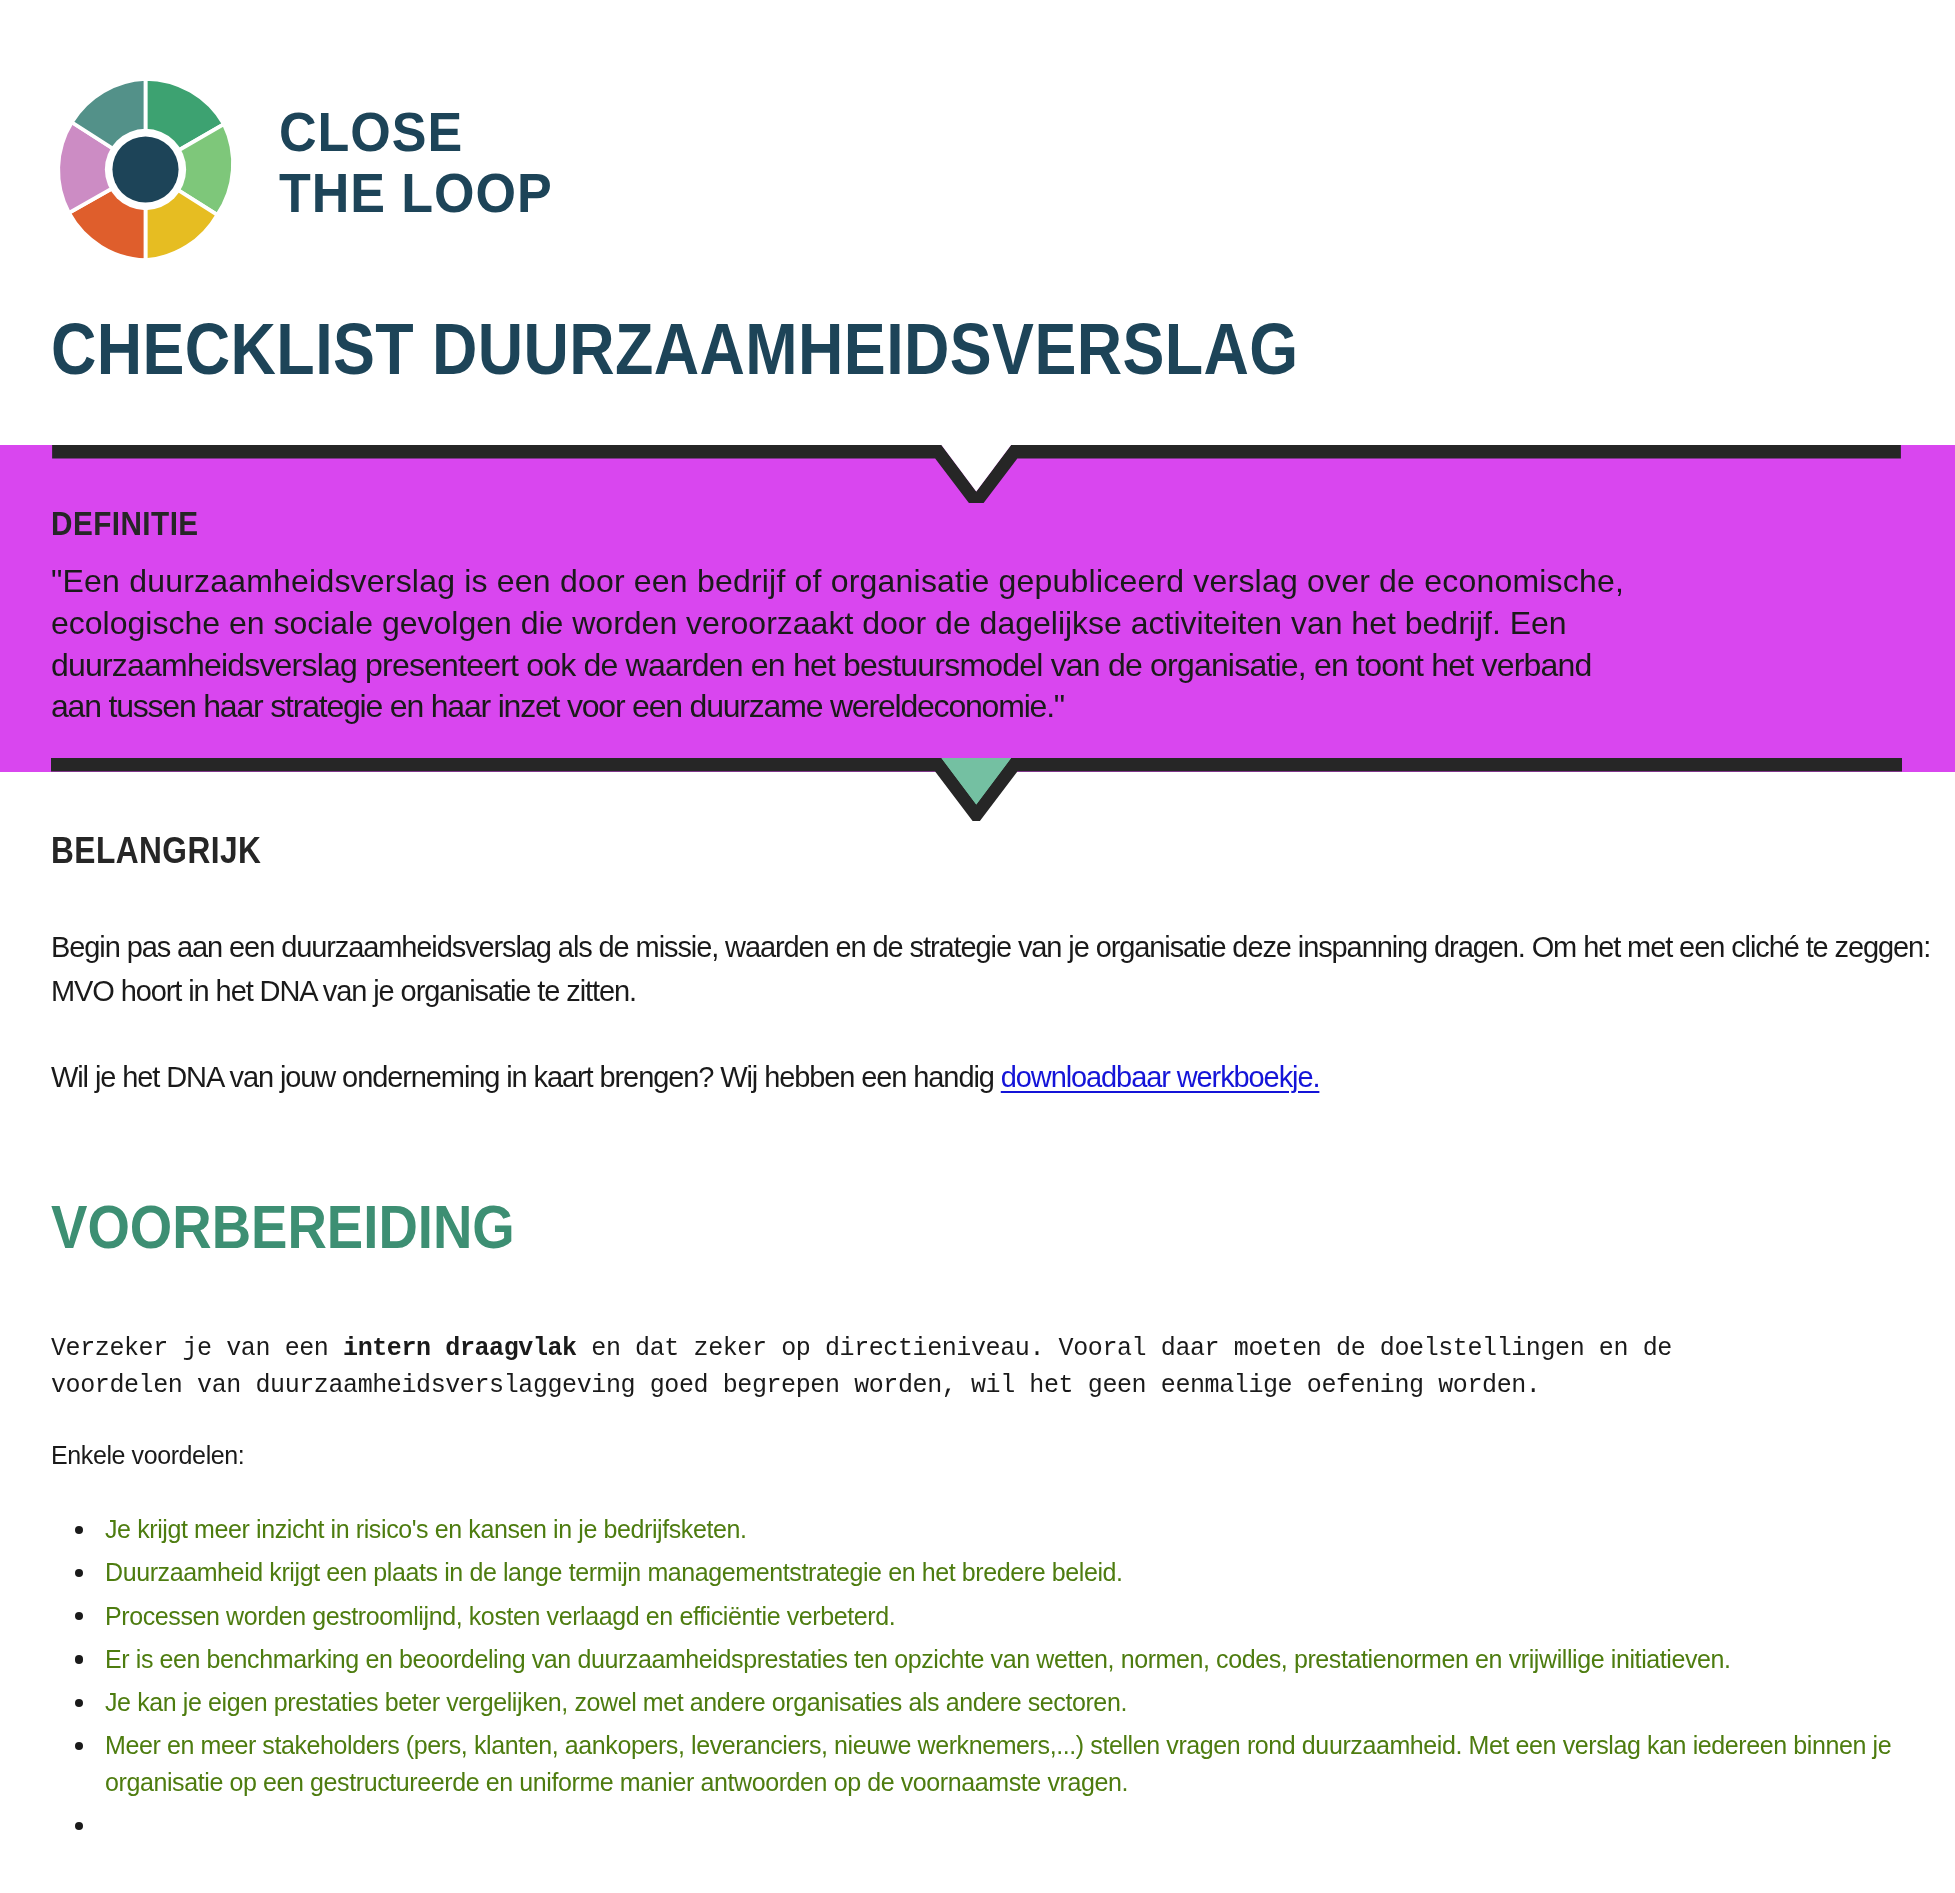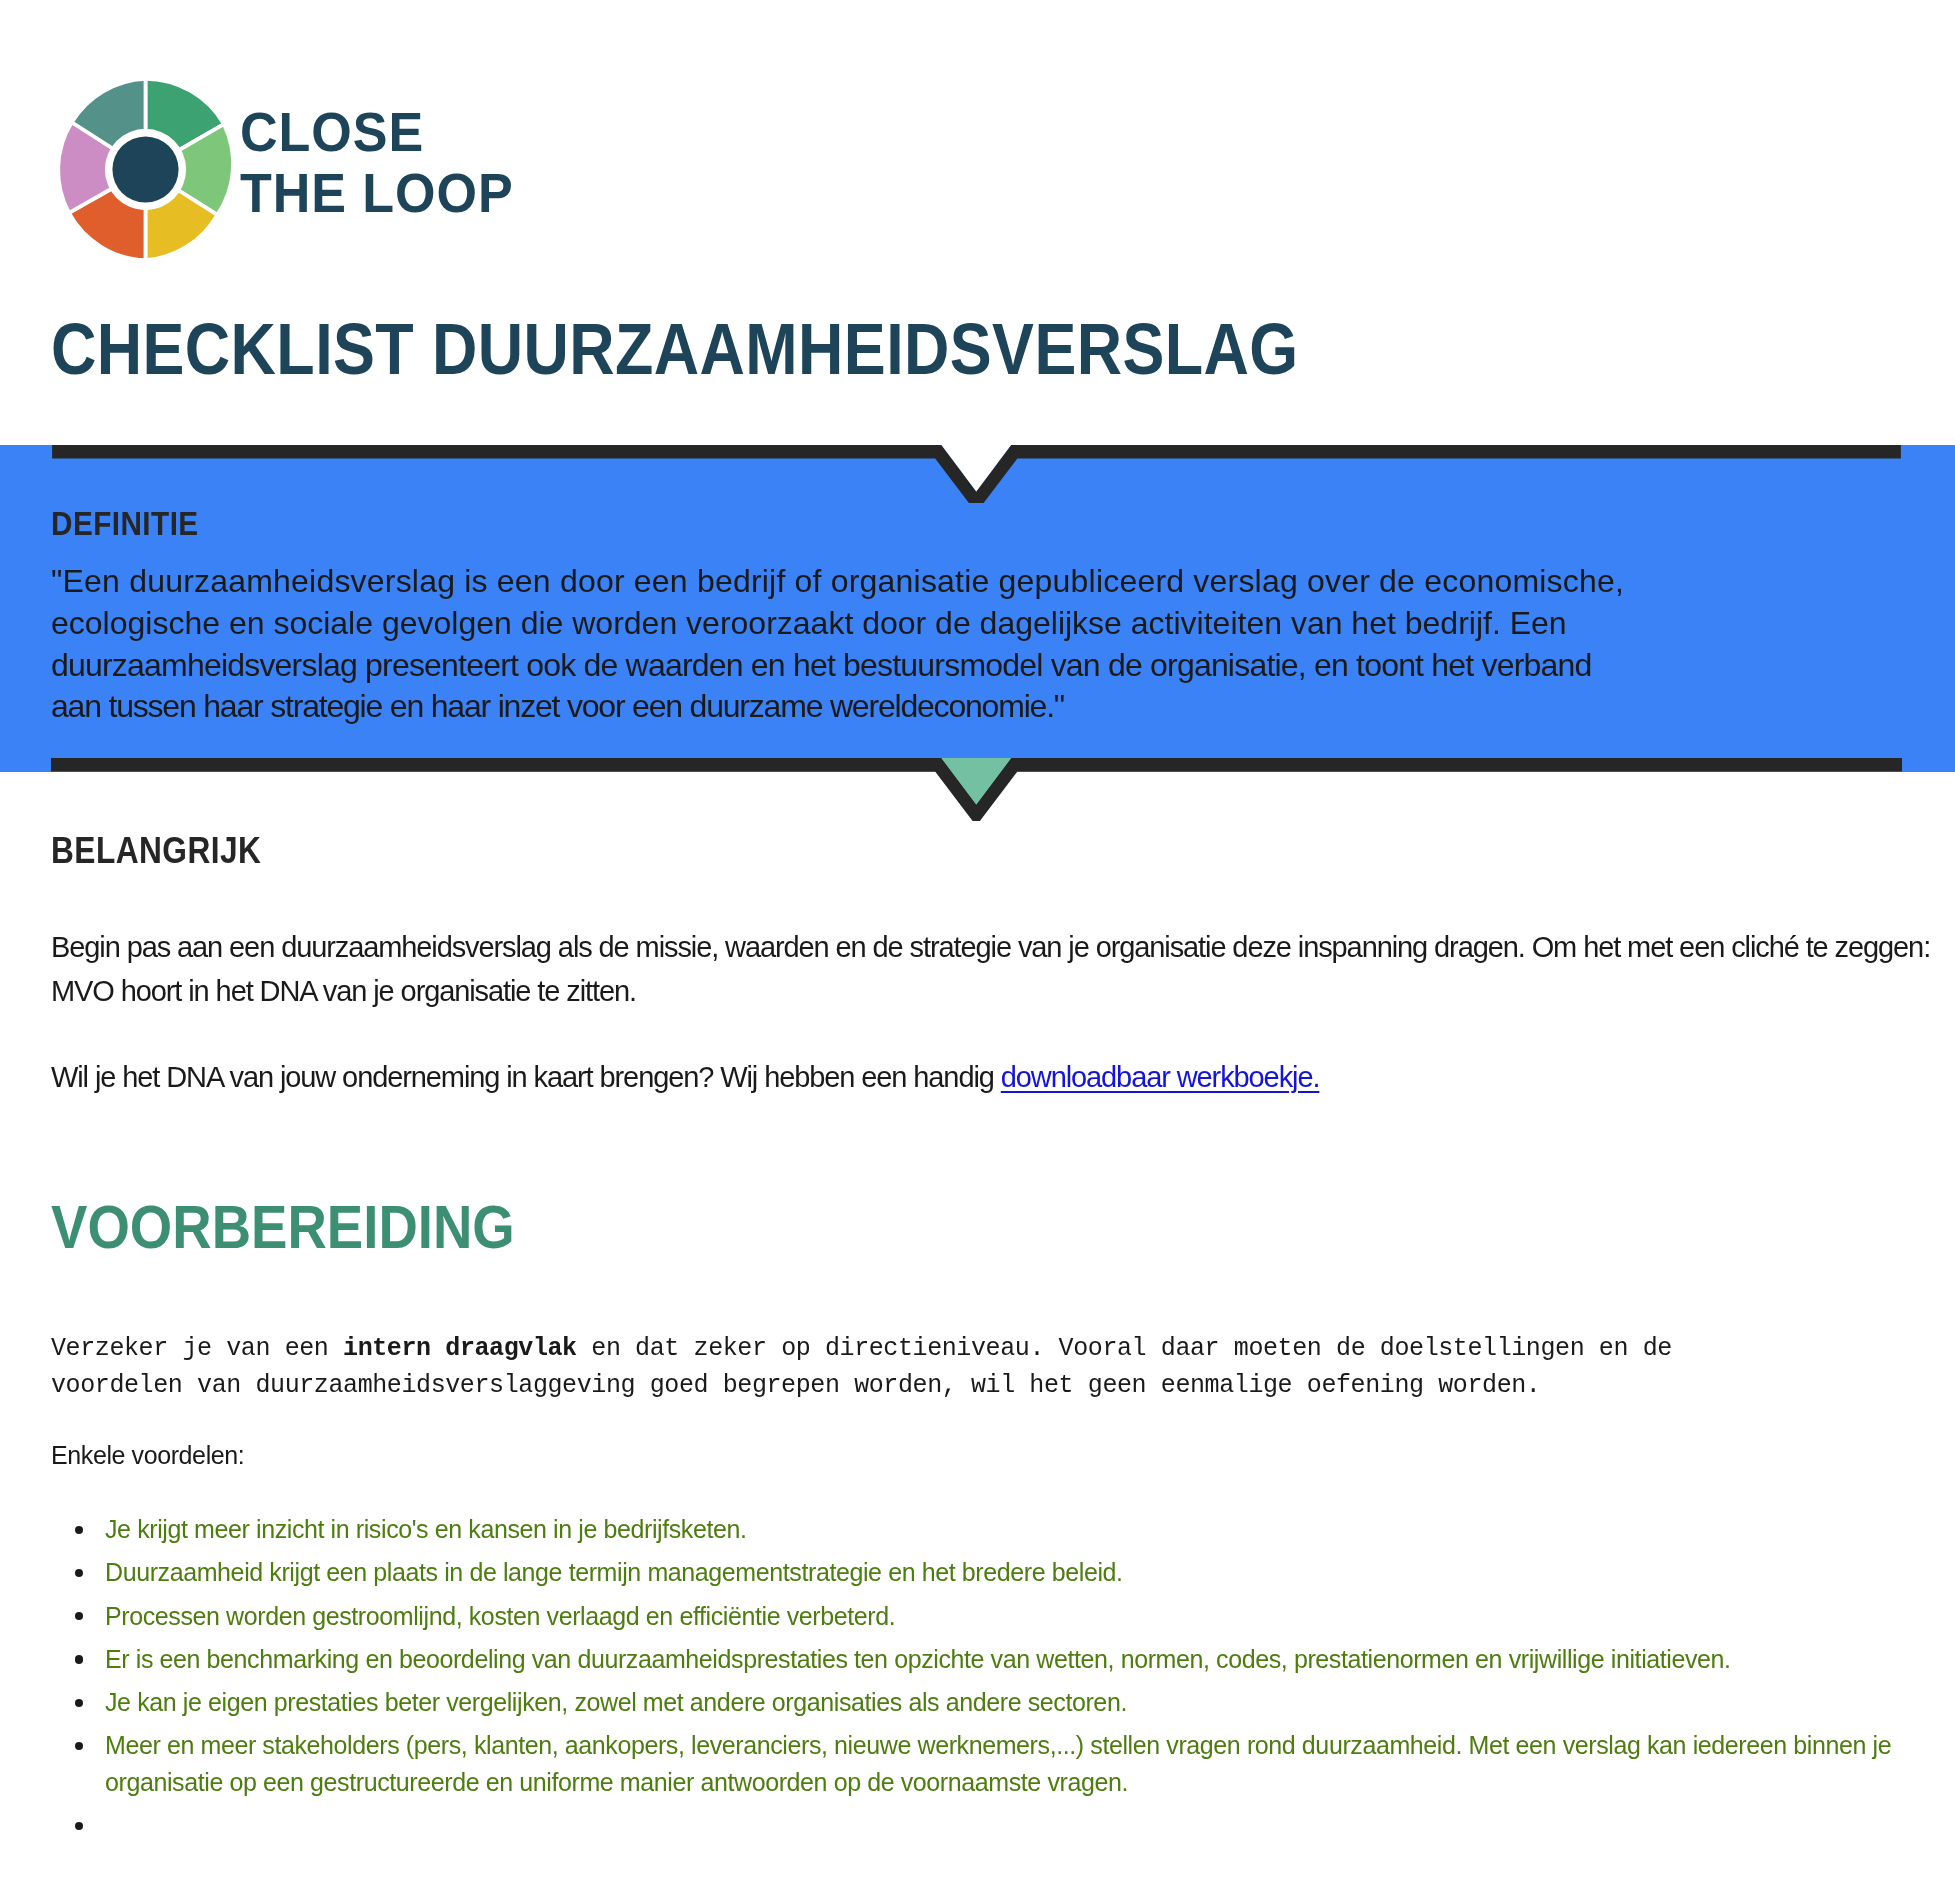--- a/index.html
+++ b/index.html
@@ -14,20 +14,21 @@
     color: #1a1a1a;
     overflow: hidden;
     position: relative;
   }
 
   
   .header {
     padding: 75px 0 0 51px;
     display: flex;
     align-items: center;
+    gap: 39px;
   }
   .logo-mark {
     width: 189px;
     height: 189px;
     flex: 0 0 189px;
     position: relative;
   }
   .logo-mark svg { display: block; width: 189px; height: 189px; }
 
   .logo-wordmark {
@@ -54,21 +55,21 @@
     letter-spacing: 0.5px;
     transform: scaleX(0.86);
     transform-origin: left center;
     white-space: nowrap;
   }
 
   
   .definition-wrap {
     position: relative;
     margin-top: 60px;
-    background: #3b82f6;
+    background: #d946ef;
     width: 1955px;
   }
   .definition-rule {
     position: absolute;
     left: 51px;
     width: 1851px;
     height: 0;
     overflow: visible;
     pointer-events: none;
   }

